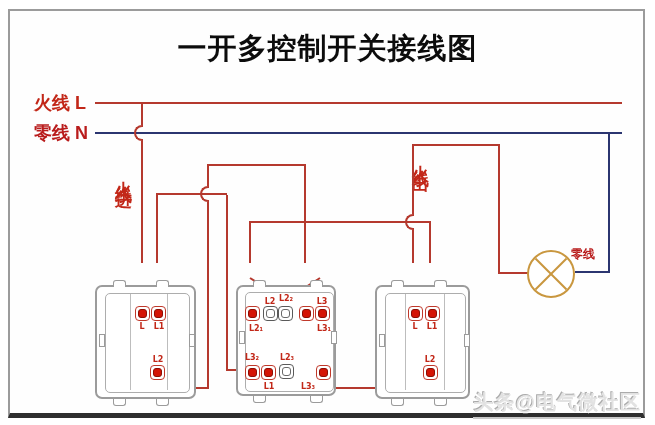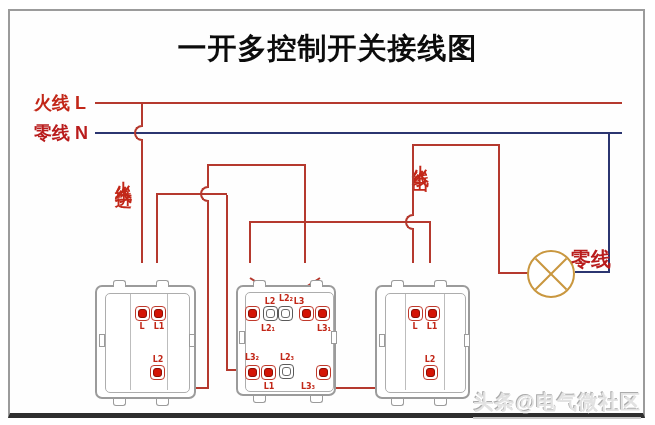--- a/index.html
+++ b/index.html
@@ -40,21 +40,21 @@
     background:#fff;box-sizing:border-box;padding:2px;}
   .term .fill{width:100%;height:100%;border-radius:3px;background:#d41405;
     border:1px solid #8a0f05;box-sizing:border-box;}
   .term.white{border-color:#5a5a5a;}
   .term.white .fill{background:#fff;border:1px solid #6a6a6a;}
   .tlabel{position:absolute;font-size:8px;font-weight:bold;color:#c22718;text-align:center;
     font-family:"DejaVu Sans","Liberation Sans",sans-serif;white-space:nowrap;}
   #lamp{position:absolute;left:527px;top:250px;width:48px;height:48px;border:2px solid #c9973f;
     border-radius:50%;box-sizing:border-box;background:#fff;}
   .lampline{position:absolute;left:0px;top:21px;width:44px;height:2px;background:#c9973f;}
-  #lamp-neutral-label{position:absolute;left:571px;top:246px;font-size:20px;font-weight:bold;}
+  #lamp-neutral-label{position:absolute;left:571px;top:246px;font-size:12px;font-weight:bold;}
   #watermark{
     position:absolute;right:14px;top:389px;font-size:20px;font-weight:bold;letter-spacing:1px;
     color:#e2e2e2;text-shadow:1px 1px 0 #ffffff,-1px -1px 0 #ababab;
     border-bottom:2px solid #c9c9c9;padding-bottom:1px;
   }
 </style>
 </head>
 <body>
 
 <div id="frame"></div>
@@ -162,22 +162,22 @@
     </div>
   <div class="term white" style="left:41px;top:77px;">
       <div class="fill"></div>
     </div>
   <div class="term" style="left:78px;top:78px;">
       <div class="fill"></div>
     </div>
 
   <div class="tlabel" style="left:24px;top:10px;width:16px;">L2</div>
   <div class="tlabel" style="left:38px;top:7px;width:20px;">L2₂</div>
-  <div class="tlabel" style="left:53px;top:10px;width:16px;">L3</div>
-  <div class="tlabel" style="left:20px;top:37px;width:20px;">L2₁</div>
+  <div class="tlabel" style="left:76px;top:10px;width:16px;">L3</div>
+  <div class="tlabel" style="left:8px;top:37px;width:20px;">L2₁</div>
   <div class="tlabel" style="left:76px;top:37px;width:20px;">L3₁</div>
   <div class="tlabel" style="left:4px;top:66px;width:20px;">L3₂</div>
   <div class="tlabel" style="left:39px;top:66px;width:20px;">L2₃</div>
   <div class="tlabel" style="left:23px;top:95px;width:16px;">L1</div>
   <div class="tlabel" style="left:60px;top:95px;width:20px;">L3₃</div>
 </div>
 
 <div class="sw" style="left:375px;top:243px;width:95px;height:114px;">
   <div class="tab top" style="left:14px;top:-7px;"></div>
   <div class="tab top" style="left:57px;top:-7px;"></div>

